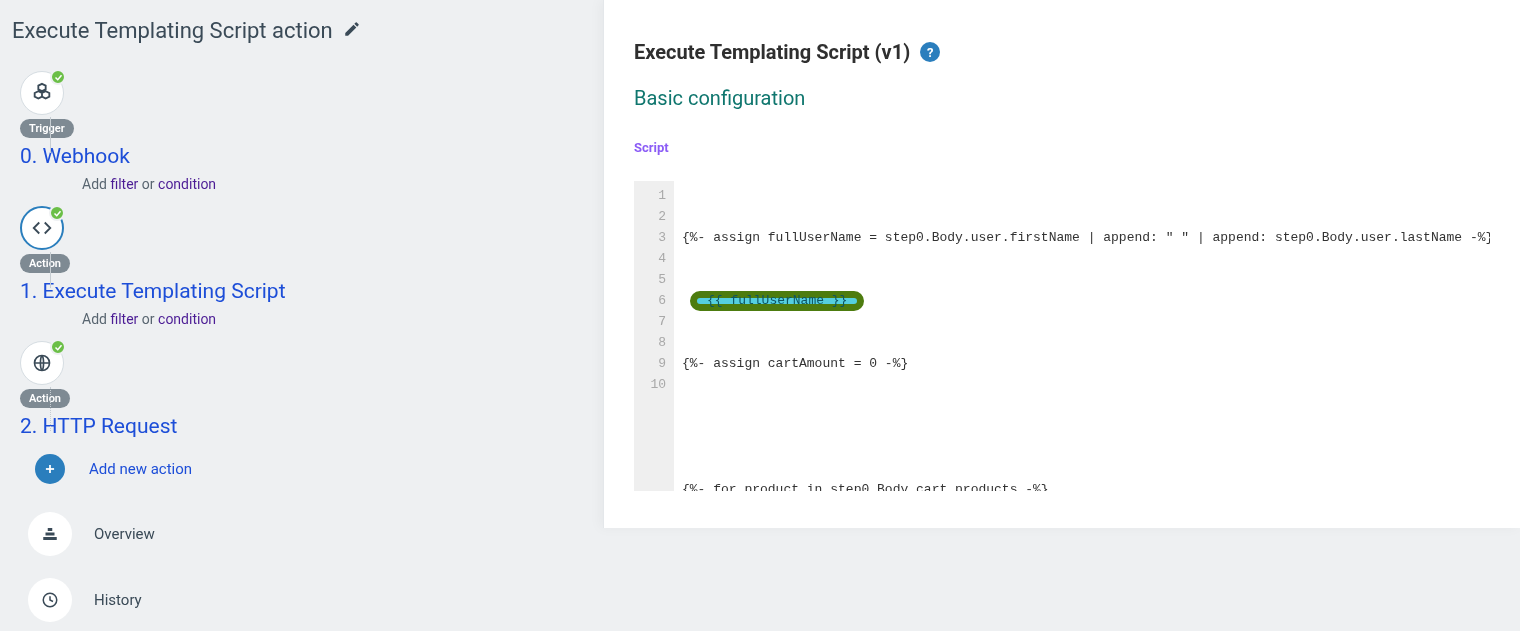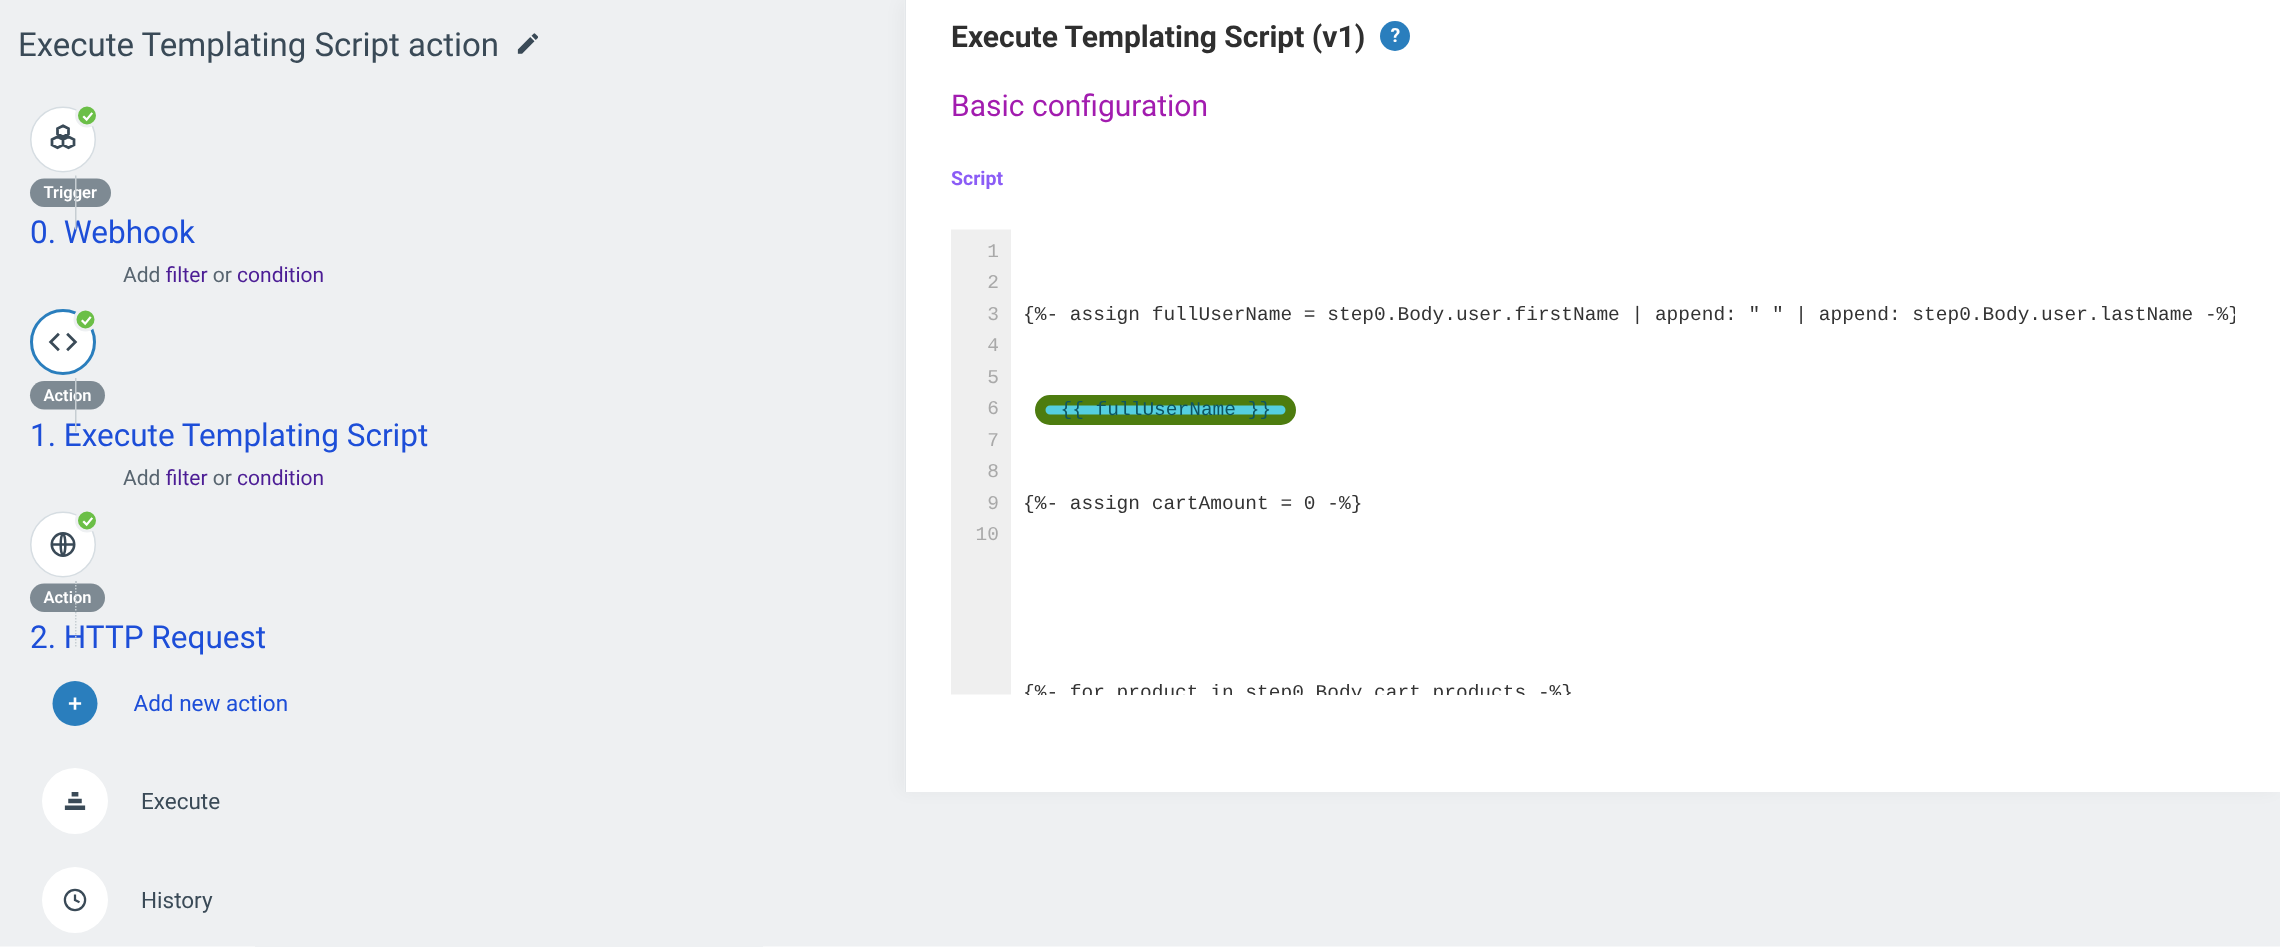--- a/index.html
+++ b/index.html
@@ -141,37 +141,37 @@
     cursor:pointer;
   }
   .nav-label { color:#3a4a57; font-size:15px; cursor:pointer; }
 
   
   .right-panel {
     flex: 1;
     background: #fff;
     border-left: 1px solid #e4e7ea;
     box-shadow: -3px 0 12px rgba(0,0,0,0.04);
-    padding: 12px 30px 0 30px;
+    padding: 40px 30px 0 30px;
     height: 528px;
     overflow: hidden;
   }
   .right-title-row {
     display:flex; align-items:center; gap:10px;
     margin-bottom: 22px;
   }
   .right-title { font-size: 20px; font-weight: 700; color:#2f2f2f; }
   .help-circle {
     width:20px; height:20px; border-radius:50%;
     background:#2a7ebd; color:#fff;
     display:flex; align-items:center; justify-content:center;
     font-size:13px; font-weight:700;
     cursor:pointer;
   }
-  .section-heading { font-size: 20px; color:#a21caf; margin-bottom: 30px; font-weight: 400; }
+  .section-heading { font-size: 20px; color:#0f766e; margin-bottom: 30px; font-weight: 400; }
   .field-label { font-size: 13px; font-weight:700; color:#8b5cf6; margin-bottom: 26px; }
 
   .code-editor {
     display:flex;
     font-family: "Menlo", "Consolas", "Courier New", monospace;
     font-size: 13px;
     line-height: 21px;
     height: 310px;
   }
   .gutter {
@@ -296,21 +296,21 @@
     </div>
 
     <div class="nav-btn-row">
       <div class="nav-circle">
         <svg width="18" height="18" viewBox="0 0 24 24" fill="currentColor">
             <rect x="9" y="4" width="6" height="4"></rect>
             <rect x="6" y="10" width="12" height="4"></rect>
             <rect x="3" y="16" width="18" height="4"></rect>
           </svg>
       </div>
-      <span class="nav-label">Execute</span>
+      <span class="nav-label">Overview</span>
     </div>
 
     <div class="nav-btn-row">
       <div class="nav-circle">
         <svg width="18" height="18" viewBox="0 0 24 24" fill="none" stroke="currentColor" stroke-width="2">
             <circle cx="12" cy="12" r="9"></circle>
             <polyline points="12,7 12,12 16,14"></polyline>
           </svg>
       </div>
       <span class="nav-label">History</span>

